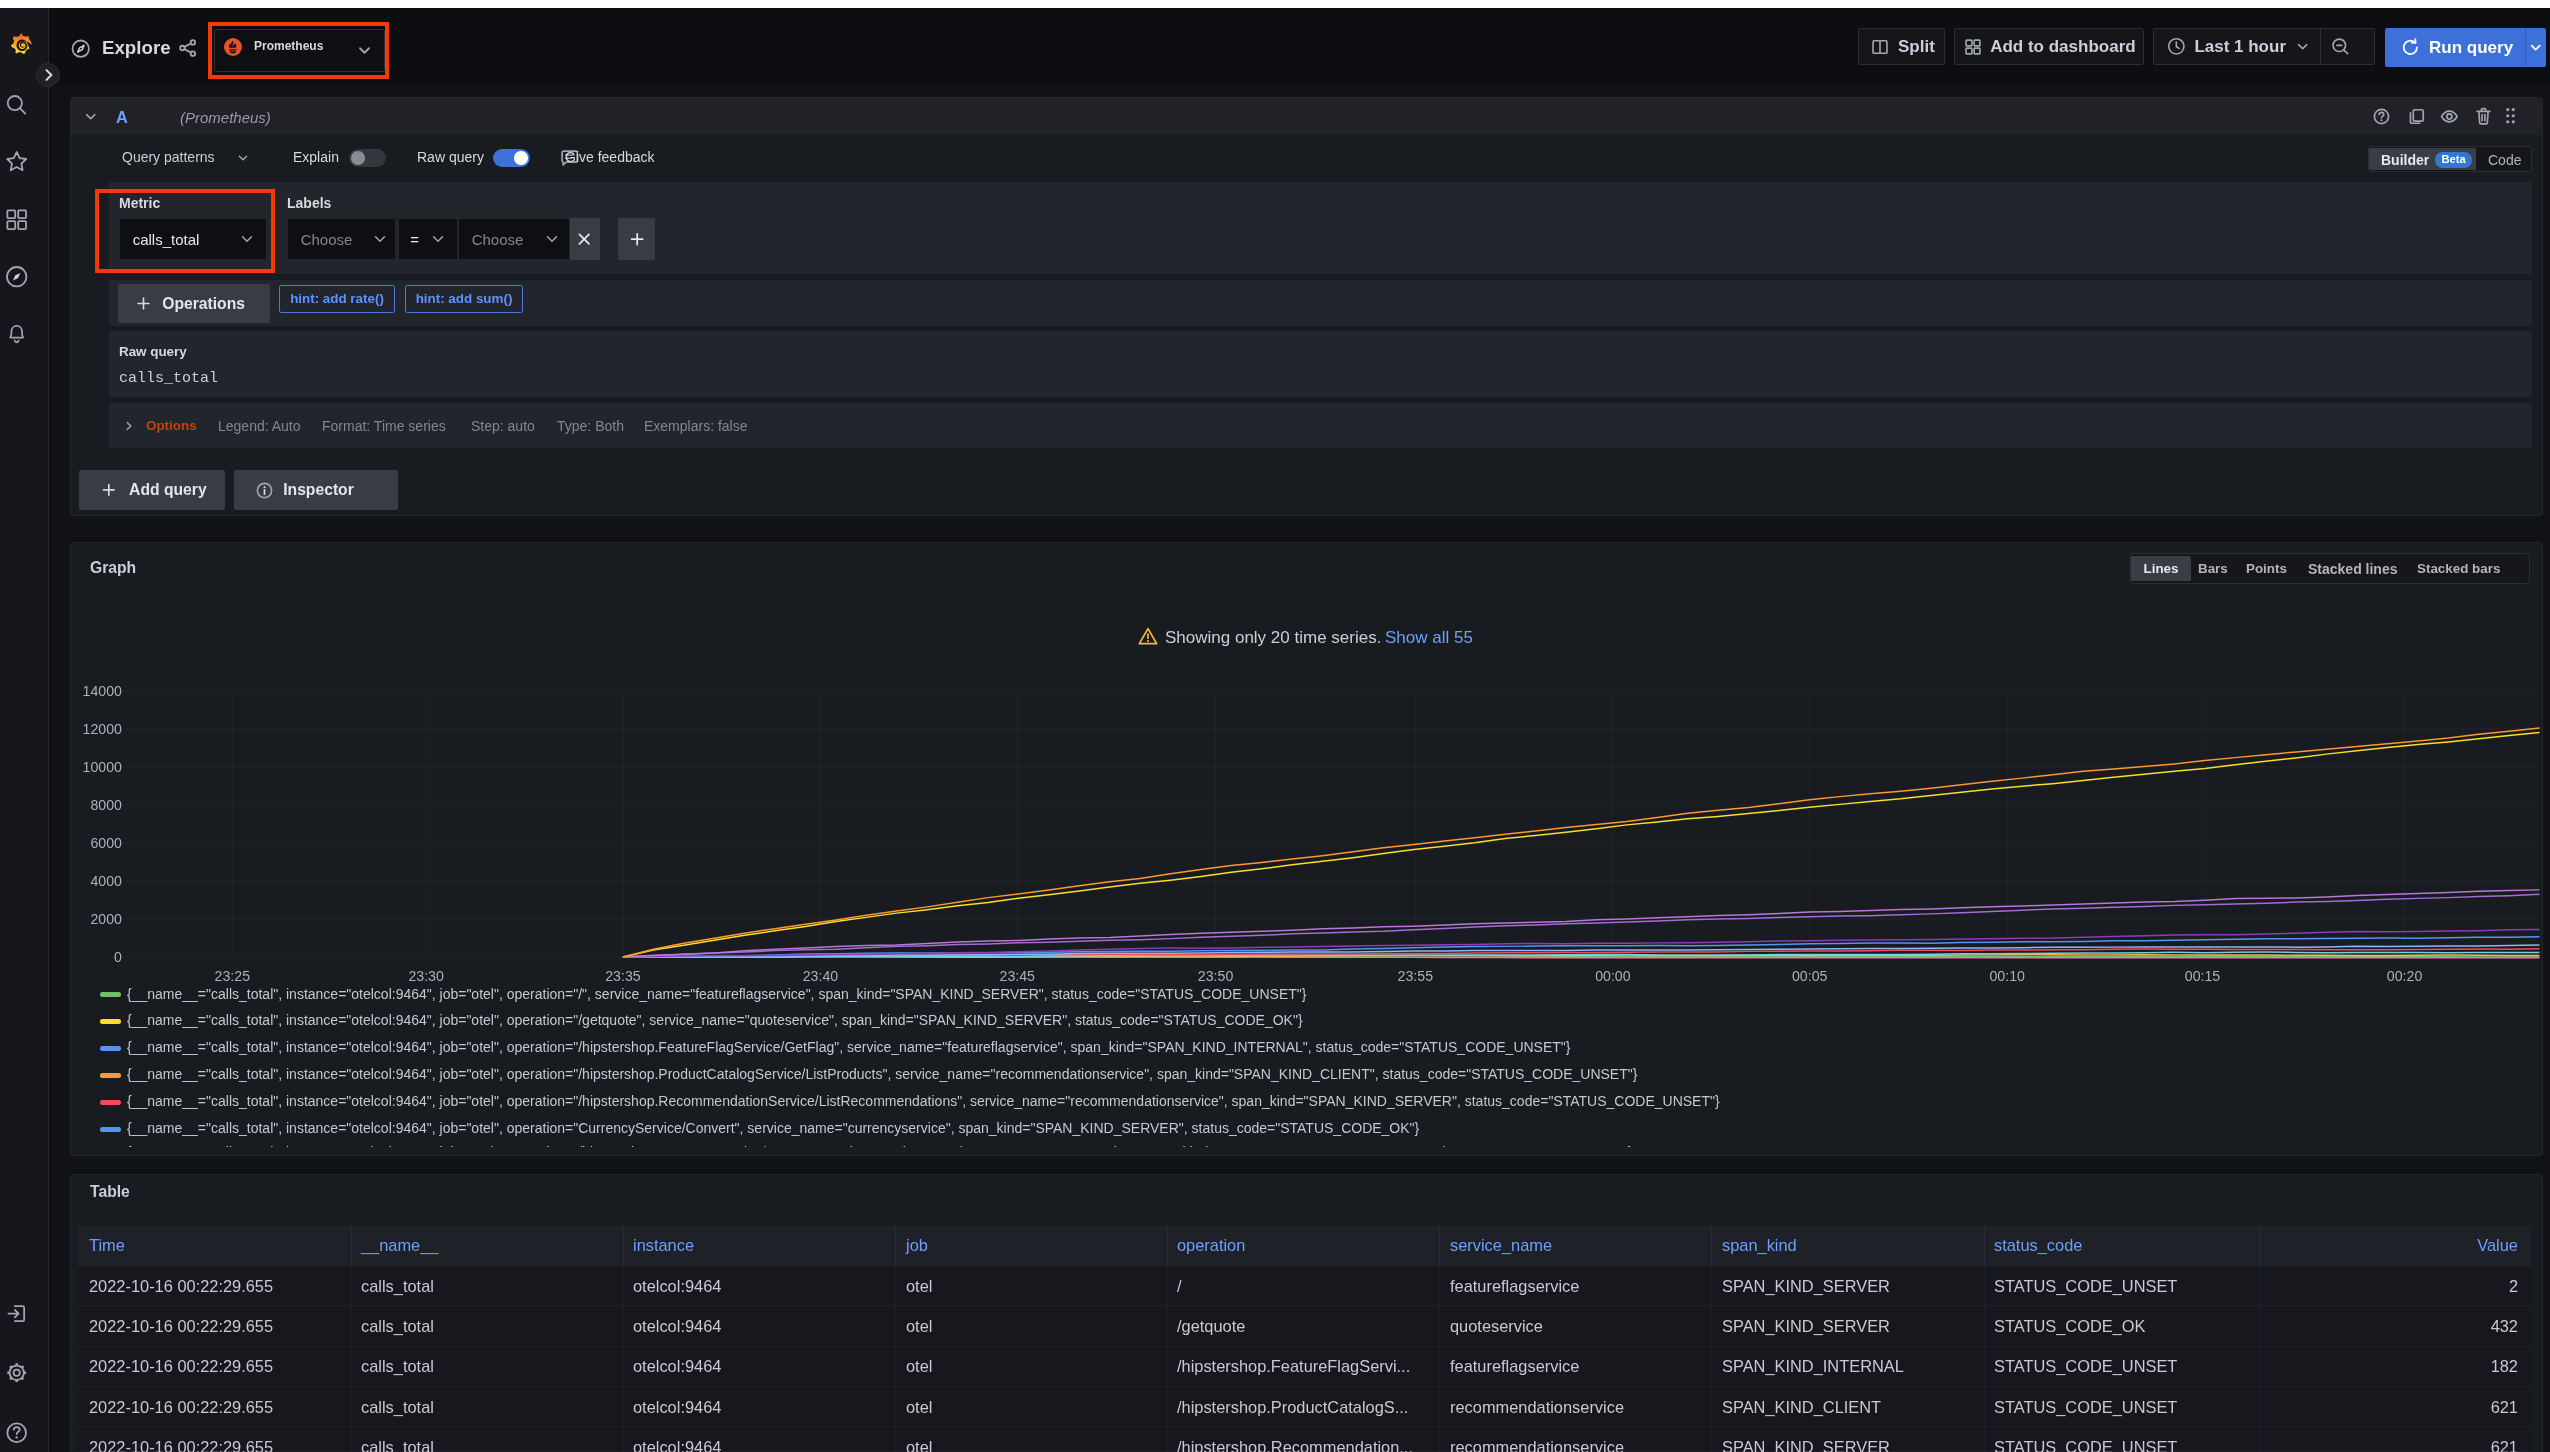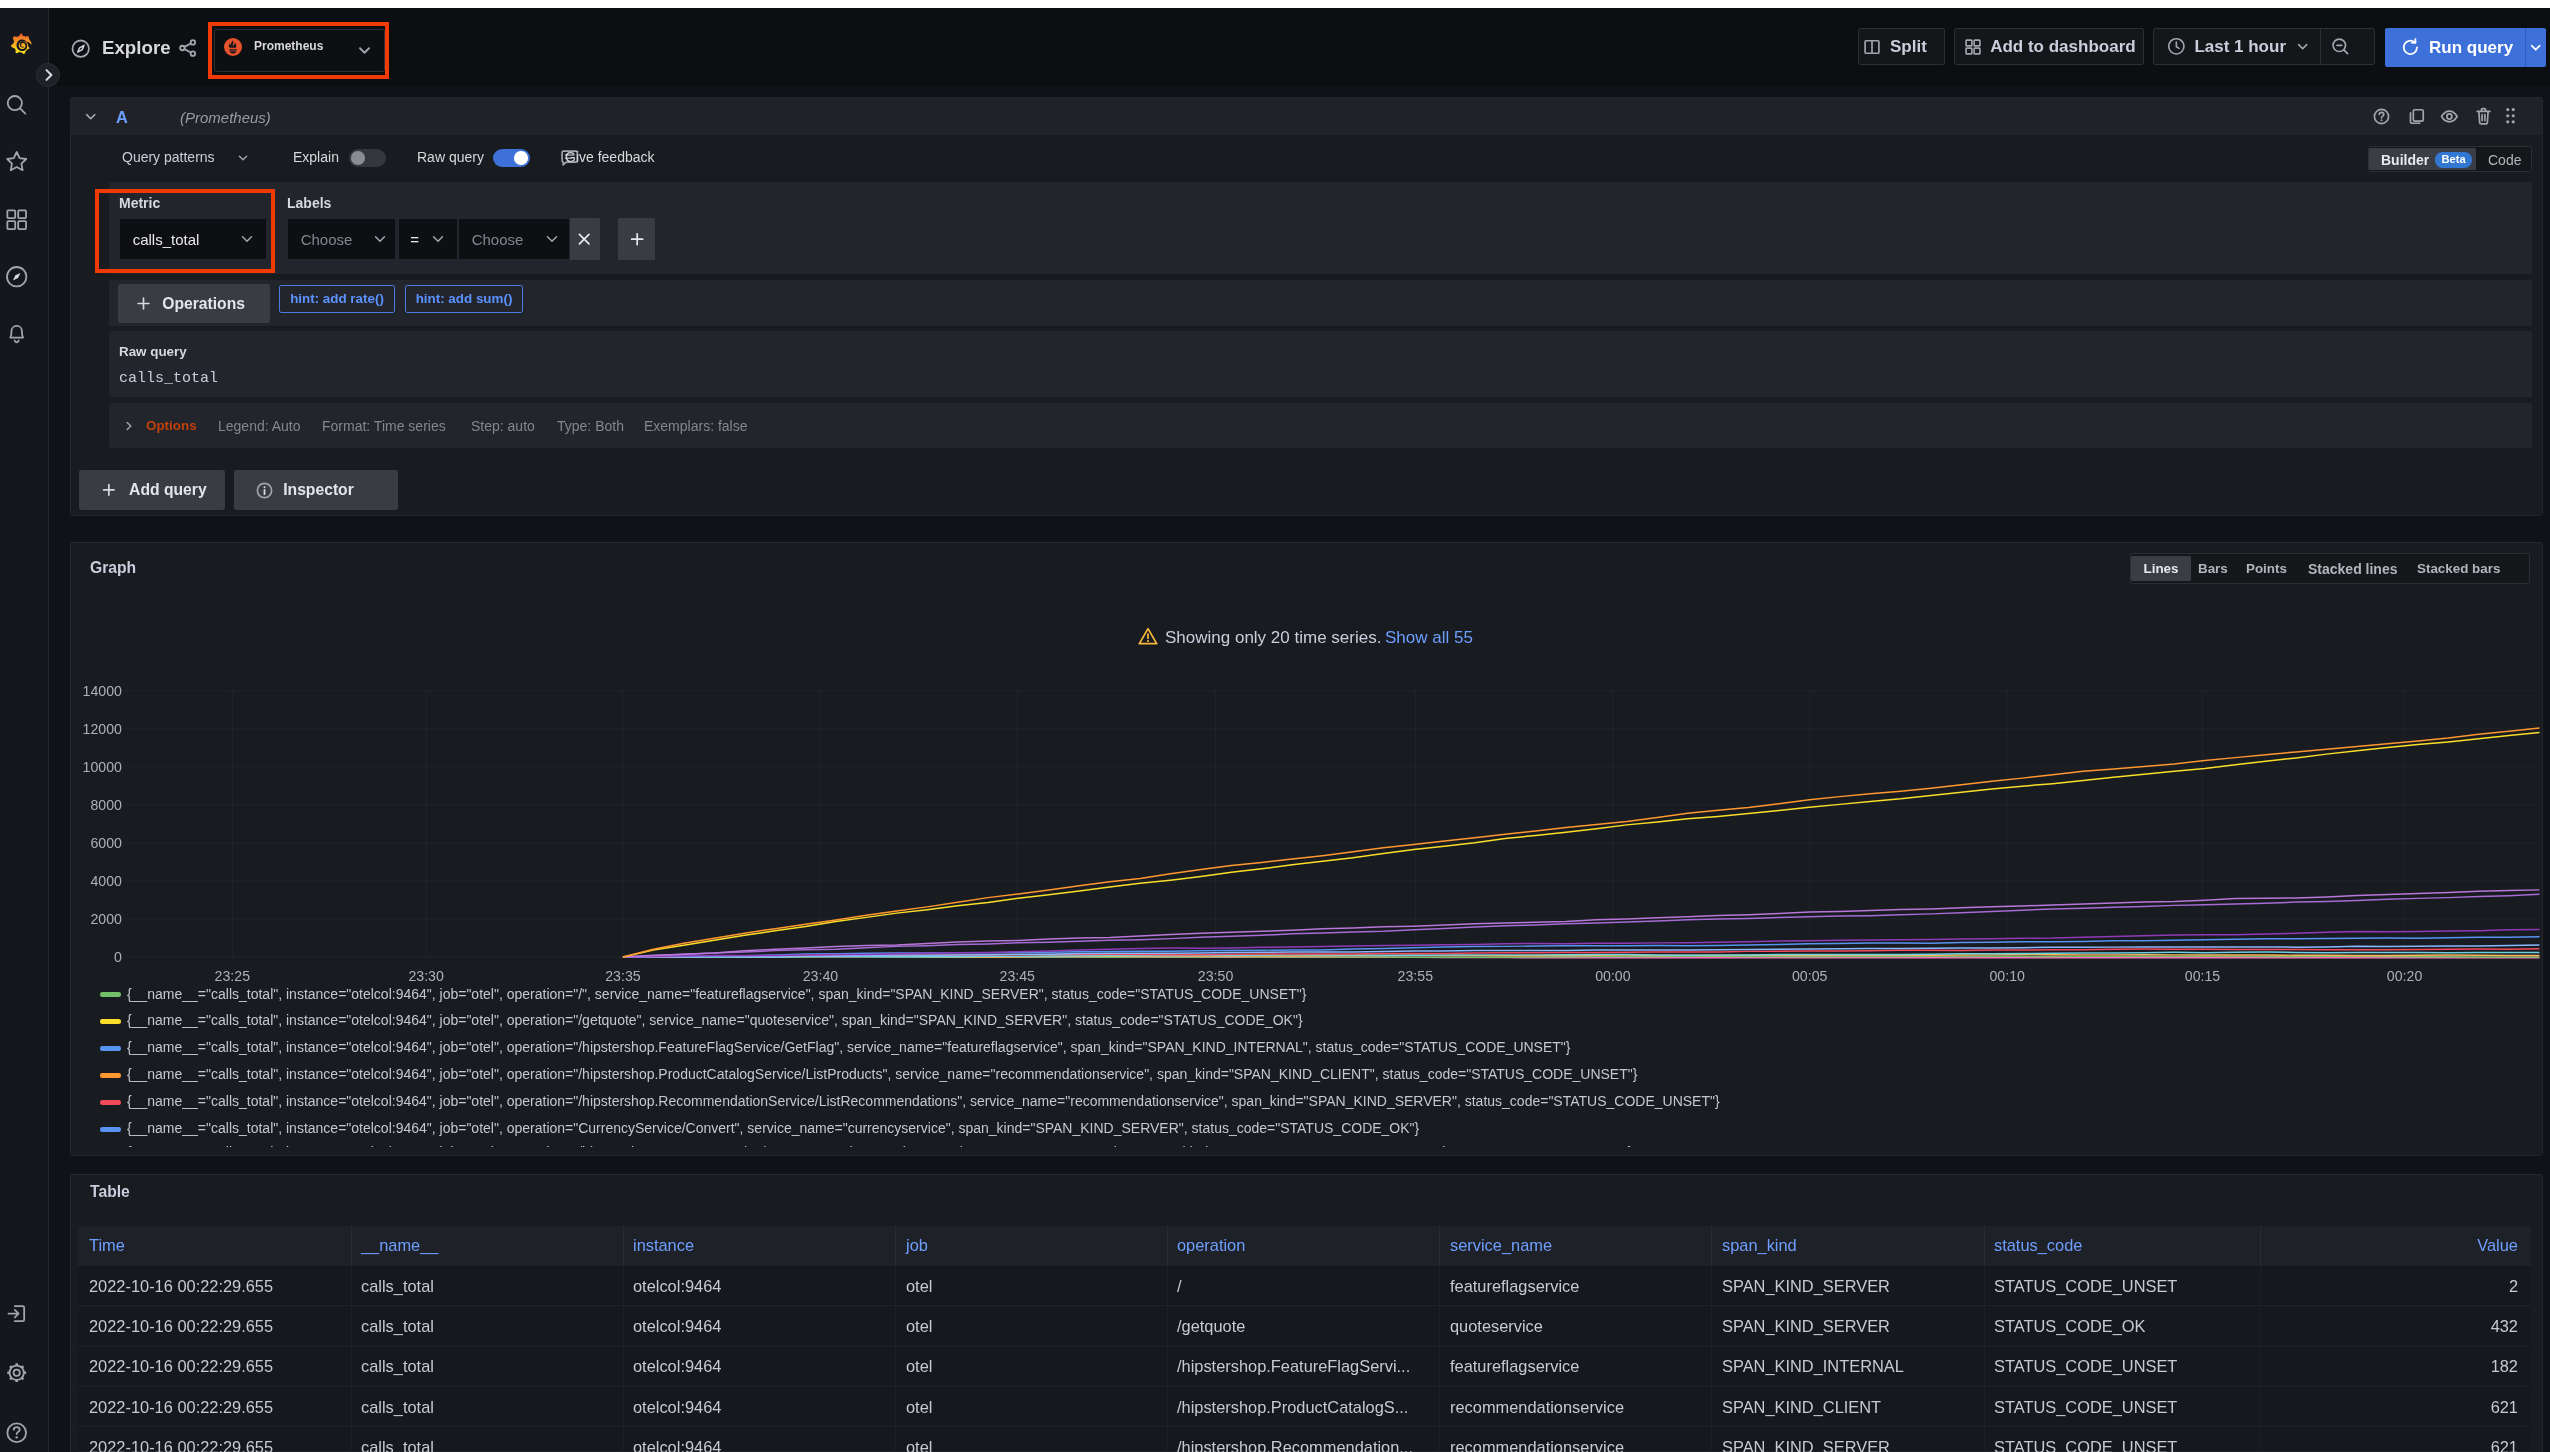--- a/index.html
+++ b/index.html
@@ -99,21 +99,21 @@
     <path fill="#16171d" d="M12 3.4 c.95 1.7 .57 3 .19 4.2 -.38 1.15 -.86 2.2 -.29 3.74 .19-.96 .86-1.54 1.44-2.2 .58-.77 1.06-1.63 .96-2.88 1.25 1.25 2.11 2.88 2.11 4.42 0 .86-.29 1.73-.67 2.4 h-8.45 c-.48-.77-.67-1.63-.67-2.5 0-1.25 .48-2.6 1.15-3.46 0 .96 .67 1.82 1.25 2.4 -.1-1.44 .29-2.5 .86-3.46 .58-.96 1.34-1.82 2.12-2.66z"></path>
     <path fill="#16171d" d="M7 14.9 h10 v1.7 h-10z M7.9 17.6 h8.2 v1.5 c0 0 -1.2 1.5 -4.1 1.5 -2.9 0 -4.1-1.5 -4.1-1.5z"></path>
   </svg>
   <div class="abs" style="left:254px;top:39px;font-size:12px;font-weight:700;color:#d8d9dd;">Prometheus</div>
   <svg class="abs" style="left:357px;top:43px;" width="15" height="15" viewBox="0 0 20 20">
     <path class="ic" d="M4 7 L10 13 L16 7" stroke="#b5b6bf" stroke-width="2.4"></path>
   </svg>
 
   <div class="abs" style="left:208px;top:21.7px;width:181px;height:57px;border:4.5px solid #f23a06;"></div>
 
-  <div class="abs flex" style="left:1858px;top:28px;width:87px;height:37px;border:0.7px solid #2e2f35;border-radius:2.2px;background:#15161a;padding-left:4px;">
+  <div class="abs flex" style="left:1858px;top:28px;width:87px;height:37px;border:0.7px solid #2e2f35;border-radius:2.2px;background:#15161a;padding-left:12px;">
     <svg width="18" height="18" viewBox="0 0 26 26">
         <rect class="ic" x="3" y="4" width="20" height="18" rx="1.5" stroke="#c2c3cb" stroke-width="2.4"></rect>
         <path class="ic" d="M13 4 V22" stroke="#c2c3cb" stroke-width="2.4"></path>
       </svg>
     <span style="margin-left:9px;font-size:17px;font-weight:700;color:#ccccdc;">Split</span>
   </div>
 
   <div class="abs flex" style="left:1954px;top:28px;width:190px;height:37px;border:0.7px solid #2e2f35;border-radius:2.2px;background:#15161a;padding-left:9px;">
     <svg width="18" height="18" viewBox="0 0 26 26">
       <rect class="ic" x="3" y="3" width="8.4" height="8.4" rx="1" stroke="#c2c3cb" stroke-width="2.2"></rect>

